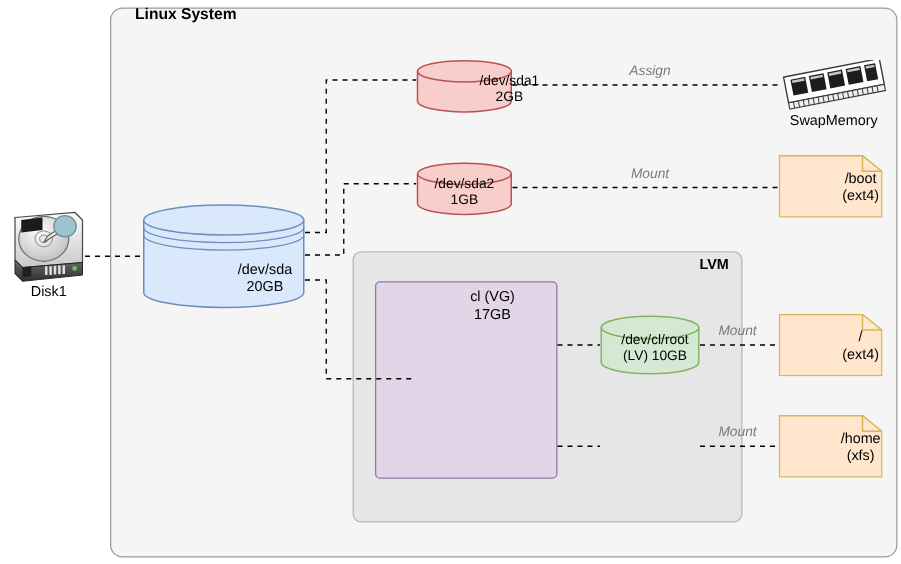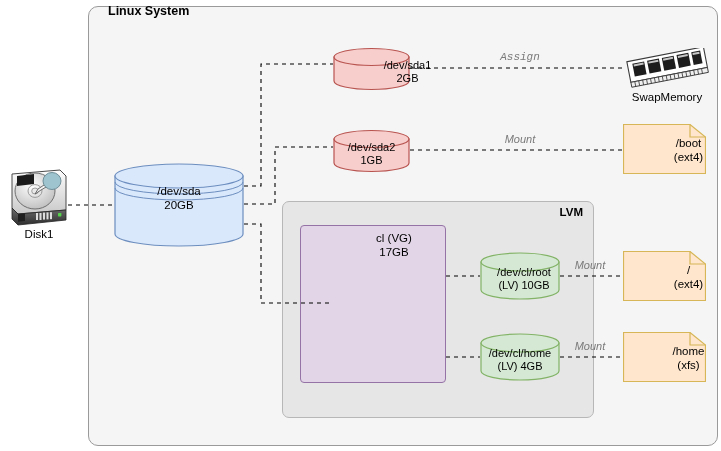--- a/index.html
+++ b/index.html
@@ -79,21 +79,21 @@
       <path d="M 446,276 L 480,276"></path>
 
       <path d="M 446,357 L 480,357"></path>
 
       <path d="M 560,276 L 623,276"></path>
 
       <path d="M 560,357 L 623,357"></path>
     </g>
   </svg>
 
-  <div class="edge-lbl" style="left:480px;top:51px;width:80px;font-family:Liberation Mono, monospace;">Assign</div>
+  <div class="edge-lbl" style="left:480px;top:51px;width:80px;">Assign</div>
   <div class="edge-lbl" style="left:480px;top:133px;width:80px;">Mount</div>
   <div class="edge-lbl" style="left:560px;top:259px;width:60px;">Mount</div>
   <div class="edge-lbl" style="left:560px;top:340px;width:60px;">Mount</div>
 
   <div class="icon" style="left:8px;top:168px;width:60px;height:58px;">
     <svg width="60" height="58" viewBox="0 0 60 58">
       <defs>
         <linearGradient id="hdTop" x1="0" y1="0" x2="0" y2="1">
           <stop offset="0" stop-color="#fdfdfd"></stop>
             <stop offset="1" stop-color="#c9c9c9"></stop>
@@ -182,21 +182,21 @@
   </div>
   <div class="dev-lbl" style="left:613px;top:91px;width:108px;">SwapMemory</div>
 
   <div class="cyl" style="left:114px;top:163px;width:130px;height:84px;">
     <svg width="130" height="84" viewBox="0 0 130 84">
       <path d="M1,13 L1,71 A64,12 0 0 0 129,71 L129,13 Z" fill="#dae8fc" stroke="#6c8ebf" stroke-width="1.2"></path>
       <ellipse cx="65" cy="13" rx="64" ry="12" fill="#dae8fc" stroke="#6c8ebf" stroke-width="1.2"></ellipse>
       <path d="M1,19 A64,12 0 0 0 129,19" fill="none" stroke="#6c8ebf" stroke-width="1"></path>
       <path d="M1,25 A64,12 0 0 0 129,25" fill="none" stroke="#6c8ebf" stroke-width="1"></path>
     </svg>
-    <div class="cyl-lbl" style="top:21px;font-size:11.5px;">
+    <div class="cyl-lbl" style="top:46px;font-size:11.5px;padding-left:33px;">
       <span>/dev/sda</span><br>
       <span>20GB</span>
     </div>
   </div>
 
   <div class="cyl" style="left:333px;top:48px;width:77px;height:42px;">
     <svg width="77" height="42" viewBox="0 0 77 42">
       <path d="M1,9 L1,33 A37.5,8.5 0 0 0 76,33 L76,9 Z" fill="#f8cecc" stroke="#b85450" stroke-width="1.2"></path>
       <ellipse cx="38.5" cy="9" rx="37.5" ry="8.5" fill="#f8cecc" stroke="#b85450" stroke-width="1.2"></ellipse>
     </svg>
@@ -222,30 +222,20 @@
     <svg width="80" height="48" viewBox="0 0 80 48">
       <path d="M1,10 L1,38 A39,9 0 0 0 79,38 L79,10 Z" fill="#d5e8d4" stroke="#82b366" stroke-width="1.2"></path>
       <ellipse cx="40" cy="10" rx="39" ry="9" fill="#d5e8d4" stroke="#82b366" stroke-width="1.2"></ellipse>
     </svg>
     <div class="cyl-lbl" style="top:14px;">
       <span>/dev/cl/root</span><br>
       <span>(LV) 10GB</span>
     </div>
   </div>
 
-  <div class="cyl" style="left:480px;top:333px;width:80px;height:48px;">
-    <svg width="80" height="48" viewBox="0 0 80 48">
-      <path d="M1,10 L1,38 A39,9 0 0 0 79,38 L79,10 Z" fill="#d5e8d4" stroke="#82b366" stroke-width="1.2"></path>
-      <ellipse cx="40" cy="10" rx="39" ry="9" fill="#d5e8d4" stroke="#82b366" stroke-width="1.2"></ellipse>
-    </svg>
-    <div class="cyl-lbl" style="top:14px;">
-      <span>/dev/cl/home</span><br>
-      <span>(LV) 4GB</span>
-    </div>
-  </div>
 
   <div class="note" style="left:623px;top:124px;width:83px;height:50px;">
     <svg width="83" height="50" viewBox="0 0 83 50">
       <path d="M0.5,0.5 L67,0.5 L82.5,13 L82.5,49.5 L0.5,49.5 Z" fill="#ffe6cc" stroke="#d6b656" stroke-width="1.2"></path>
       <path d="M67,0.5 L67,13 L82.5,13" fill="none" stroke="#d6b656" stroke-width="1.2"></path>
     </svg>
     <div class="note-lbl" style="top:12px;">
       <span>/boot</span><br>
       <span>(ext4)</span>
     </div>

